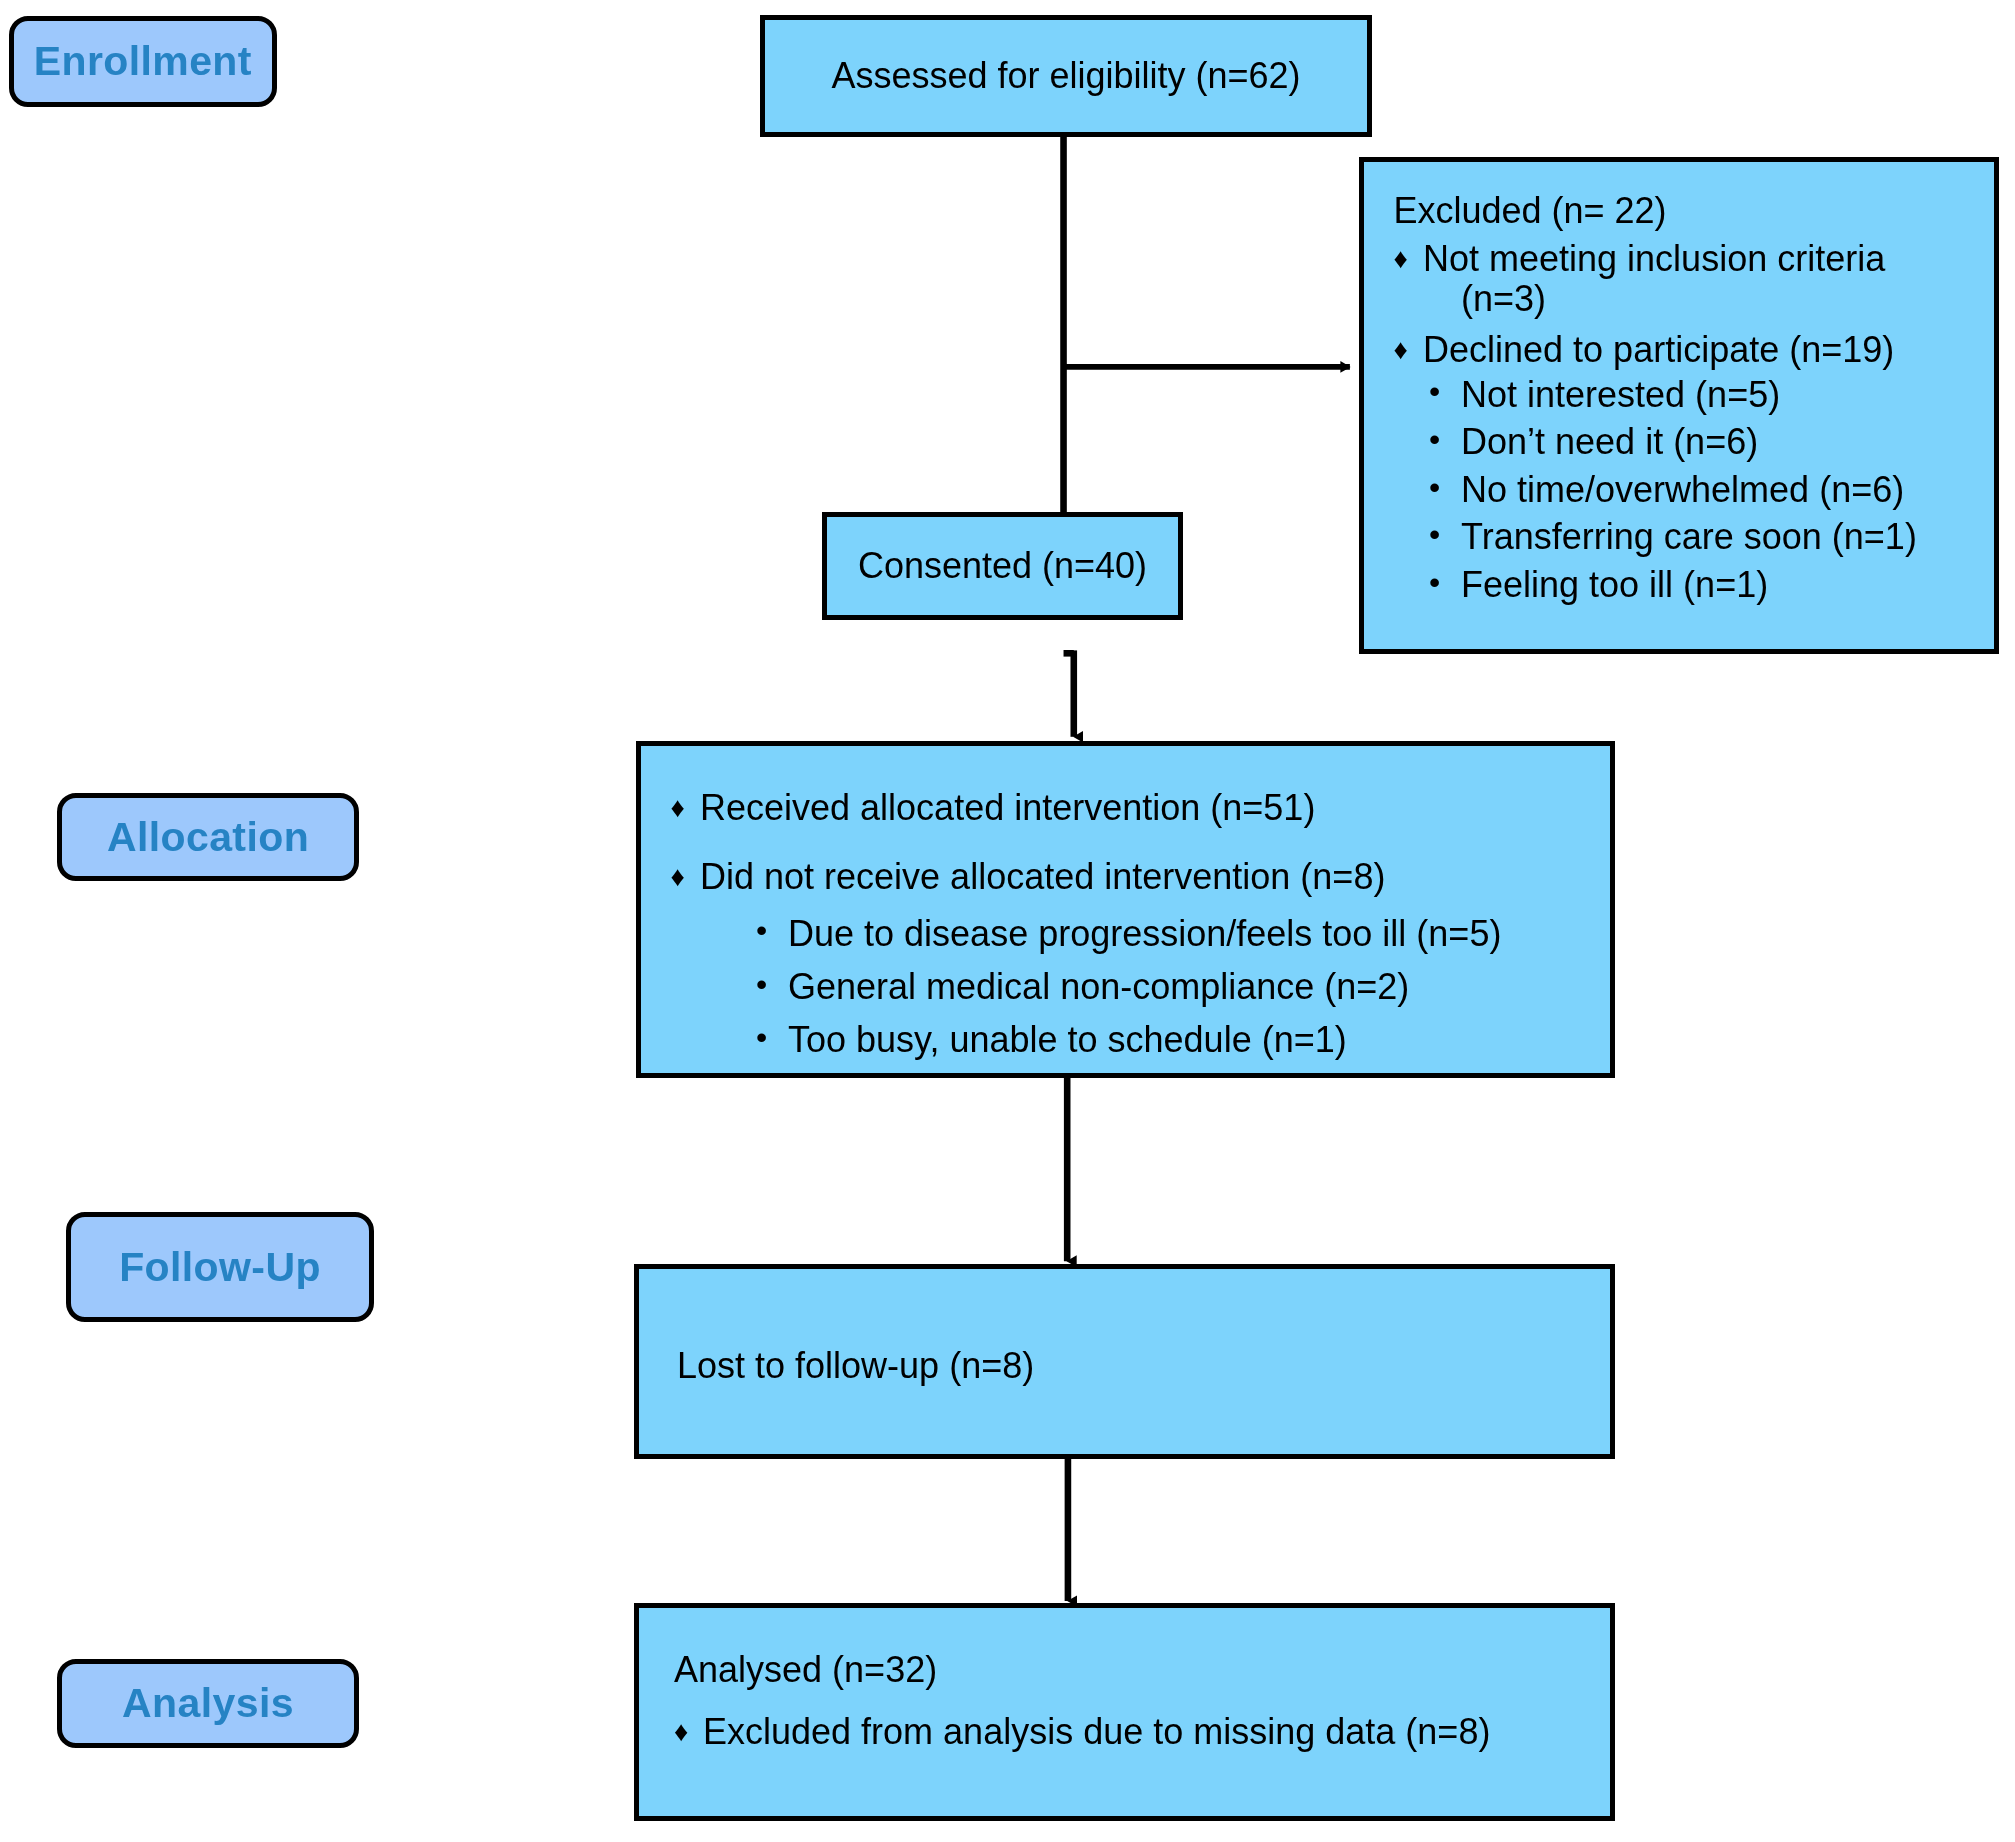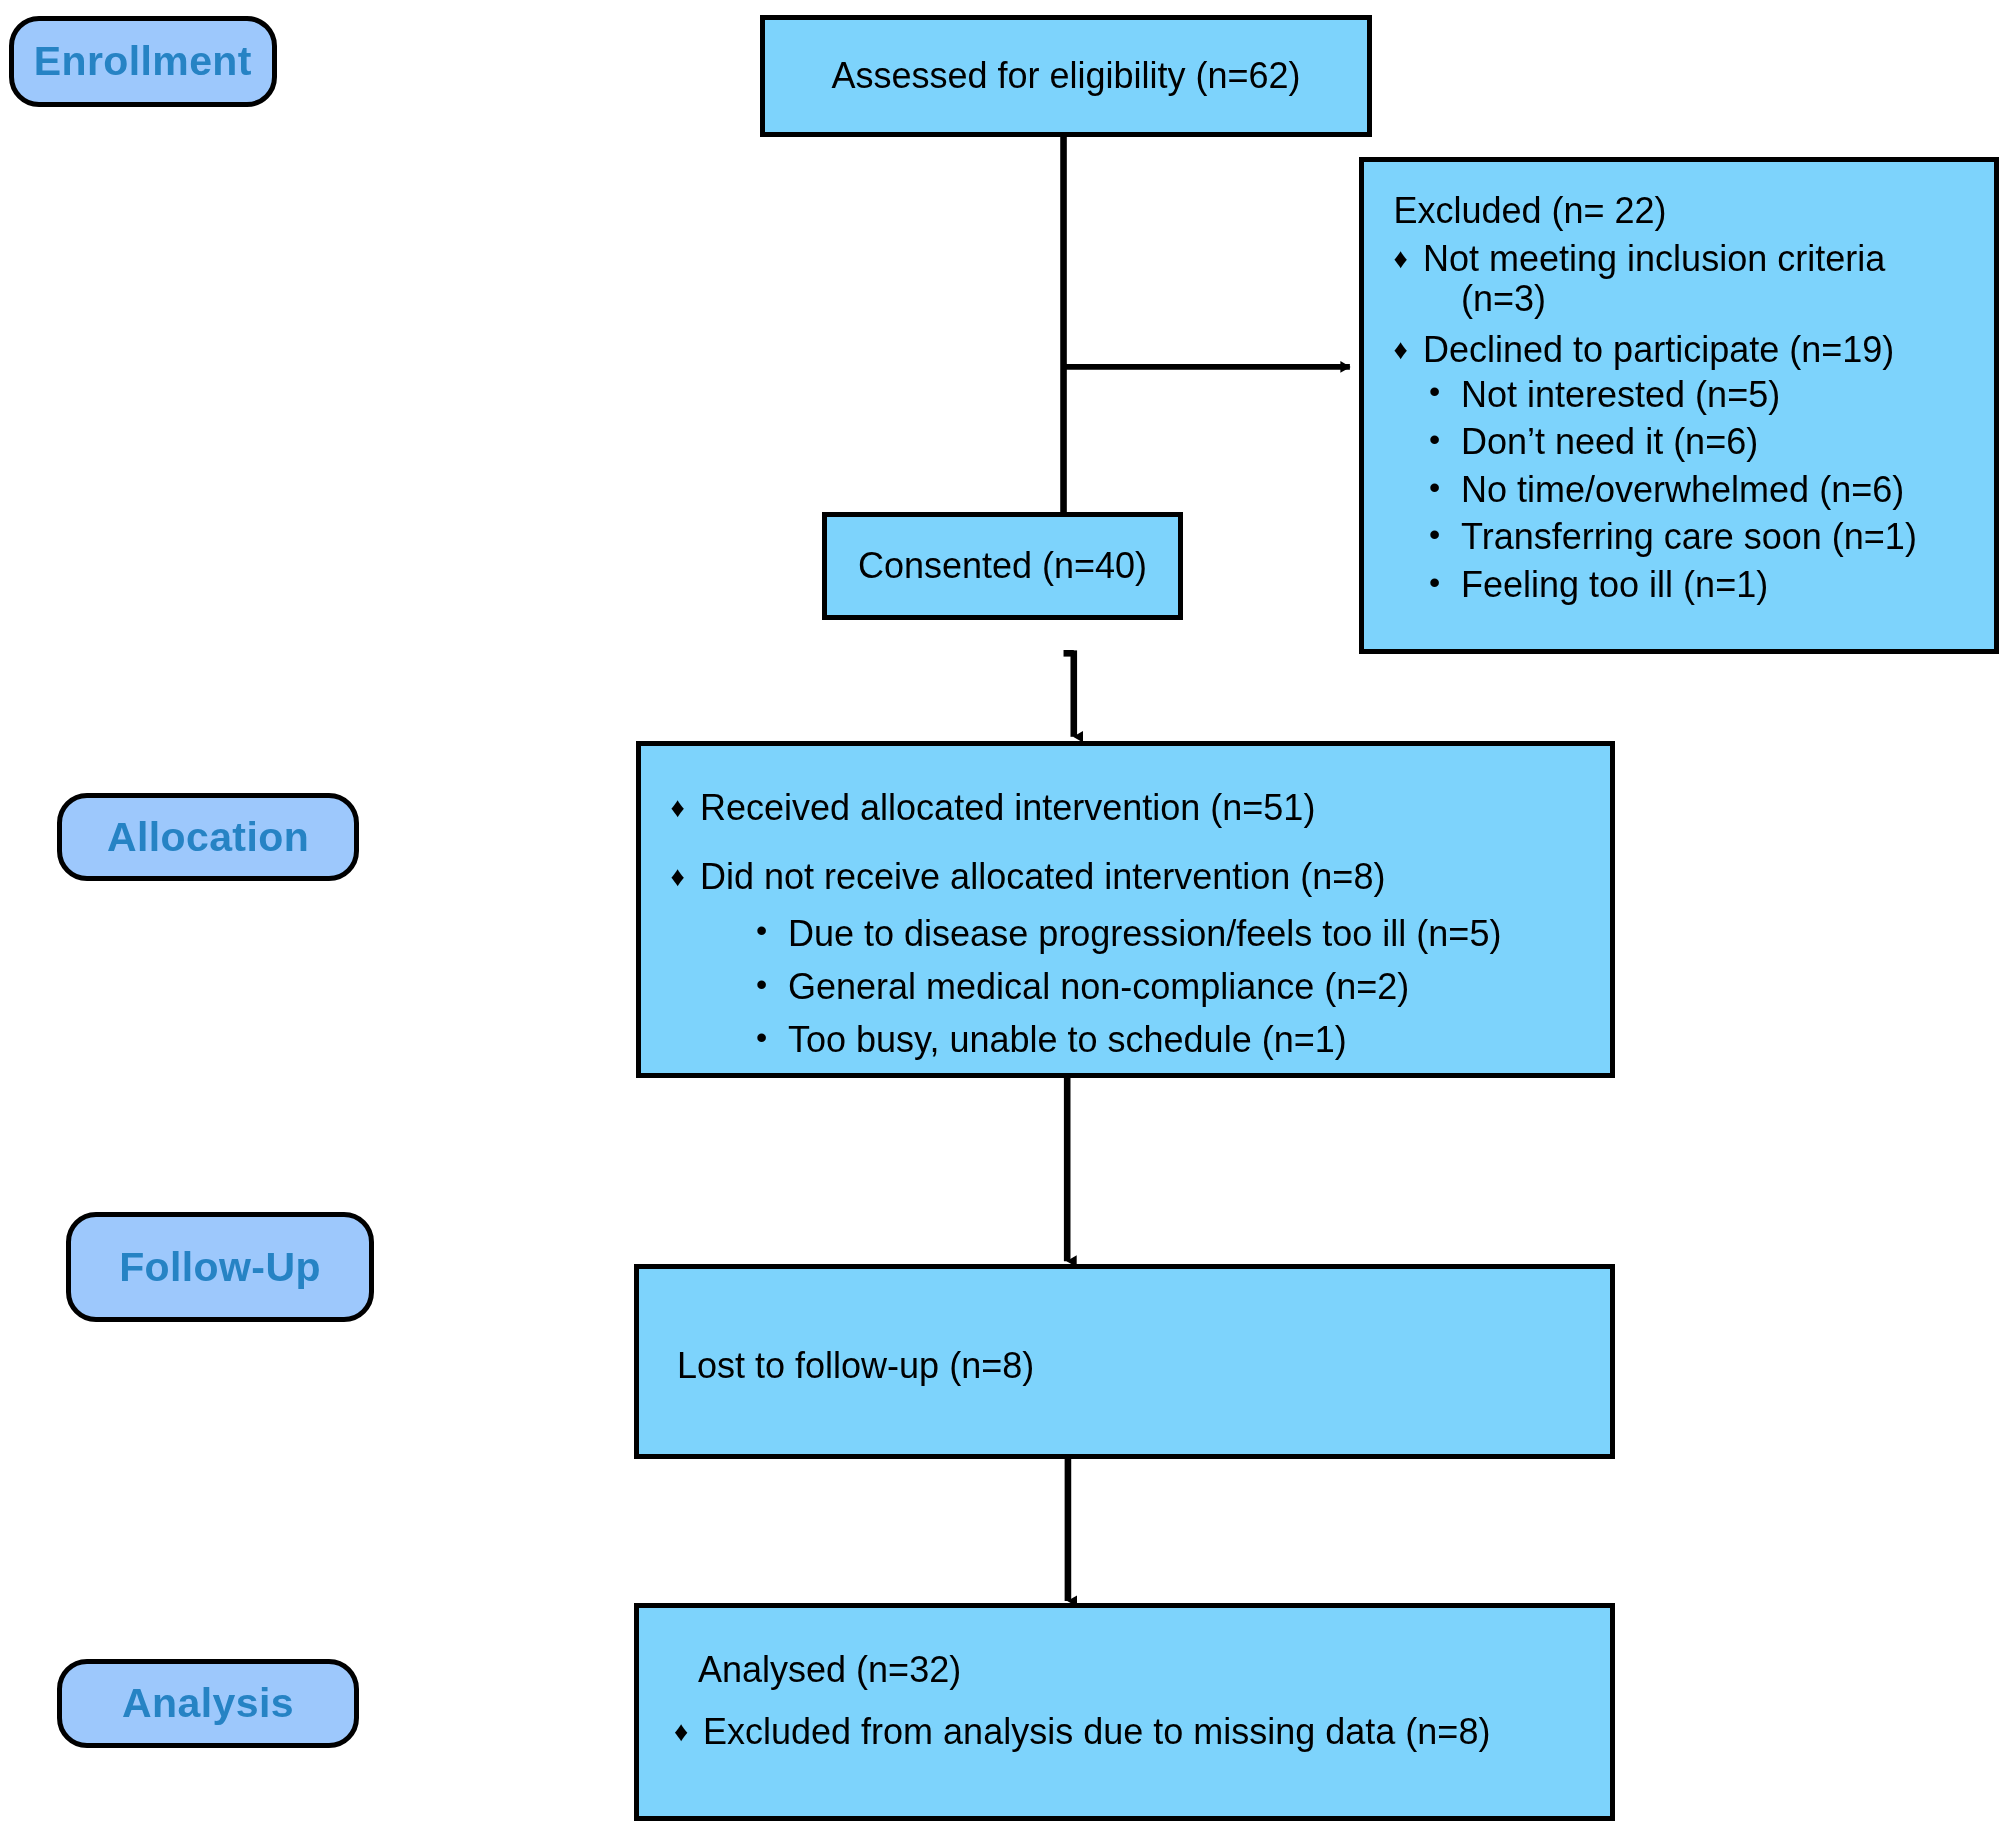--- a/index.html
+++ b/index.html
@@ -26,21 +26,21 @@
     height: 1842px;
     pointer-events: none;
   }
 
   
   .stage-pill {
     position: absolute;
     box-sizing: border-box;
     background: #9DC8FC;
     border: 5.1px solid #000000;
-    border-radius: 30px;
+    border-radius: 19px;
     display: flex;
     align-items: center;
     justify-content: center;
     font-weight: bold;
     font-size: 41px;
     color: #2683C4;
     letter-spacing: 0.4px;
   }
 
   
@@ -220,21 +220,21 @@
       </li>
     </ul>
   </div>
 
   <div class="flow-box" style="left:634px; top:1264px; width:981px; height:195px; padding:45px 22px 14.6px 38px;">
     <div class="line-gap"></div>
     <div class="plainline">Lost to follow-up (n=8)</div>
   </div>
 
   <div class="flow-box" style="left:634px; top:1603px; width:981px; height:218px; padding:42px 22px 14.6px 35px;">
-    <div style="margin-bottom:22px;margin-left:24px;">Analysed  (n=32)</div>
+    <div style="margin-bottom:22px;">Analysed  (n=32)</div>
     <ul class="lvl1">
       <li style="padding-left:29px;">
         <span class="dia" style="left:0;">♦</span>
         <span>Excluded from analysis due to missing data (n=8)</span>
       </li>
     </ul>
   </div>
 
 </div>
 

